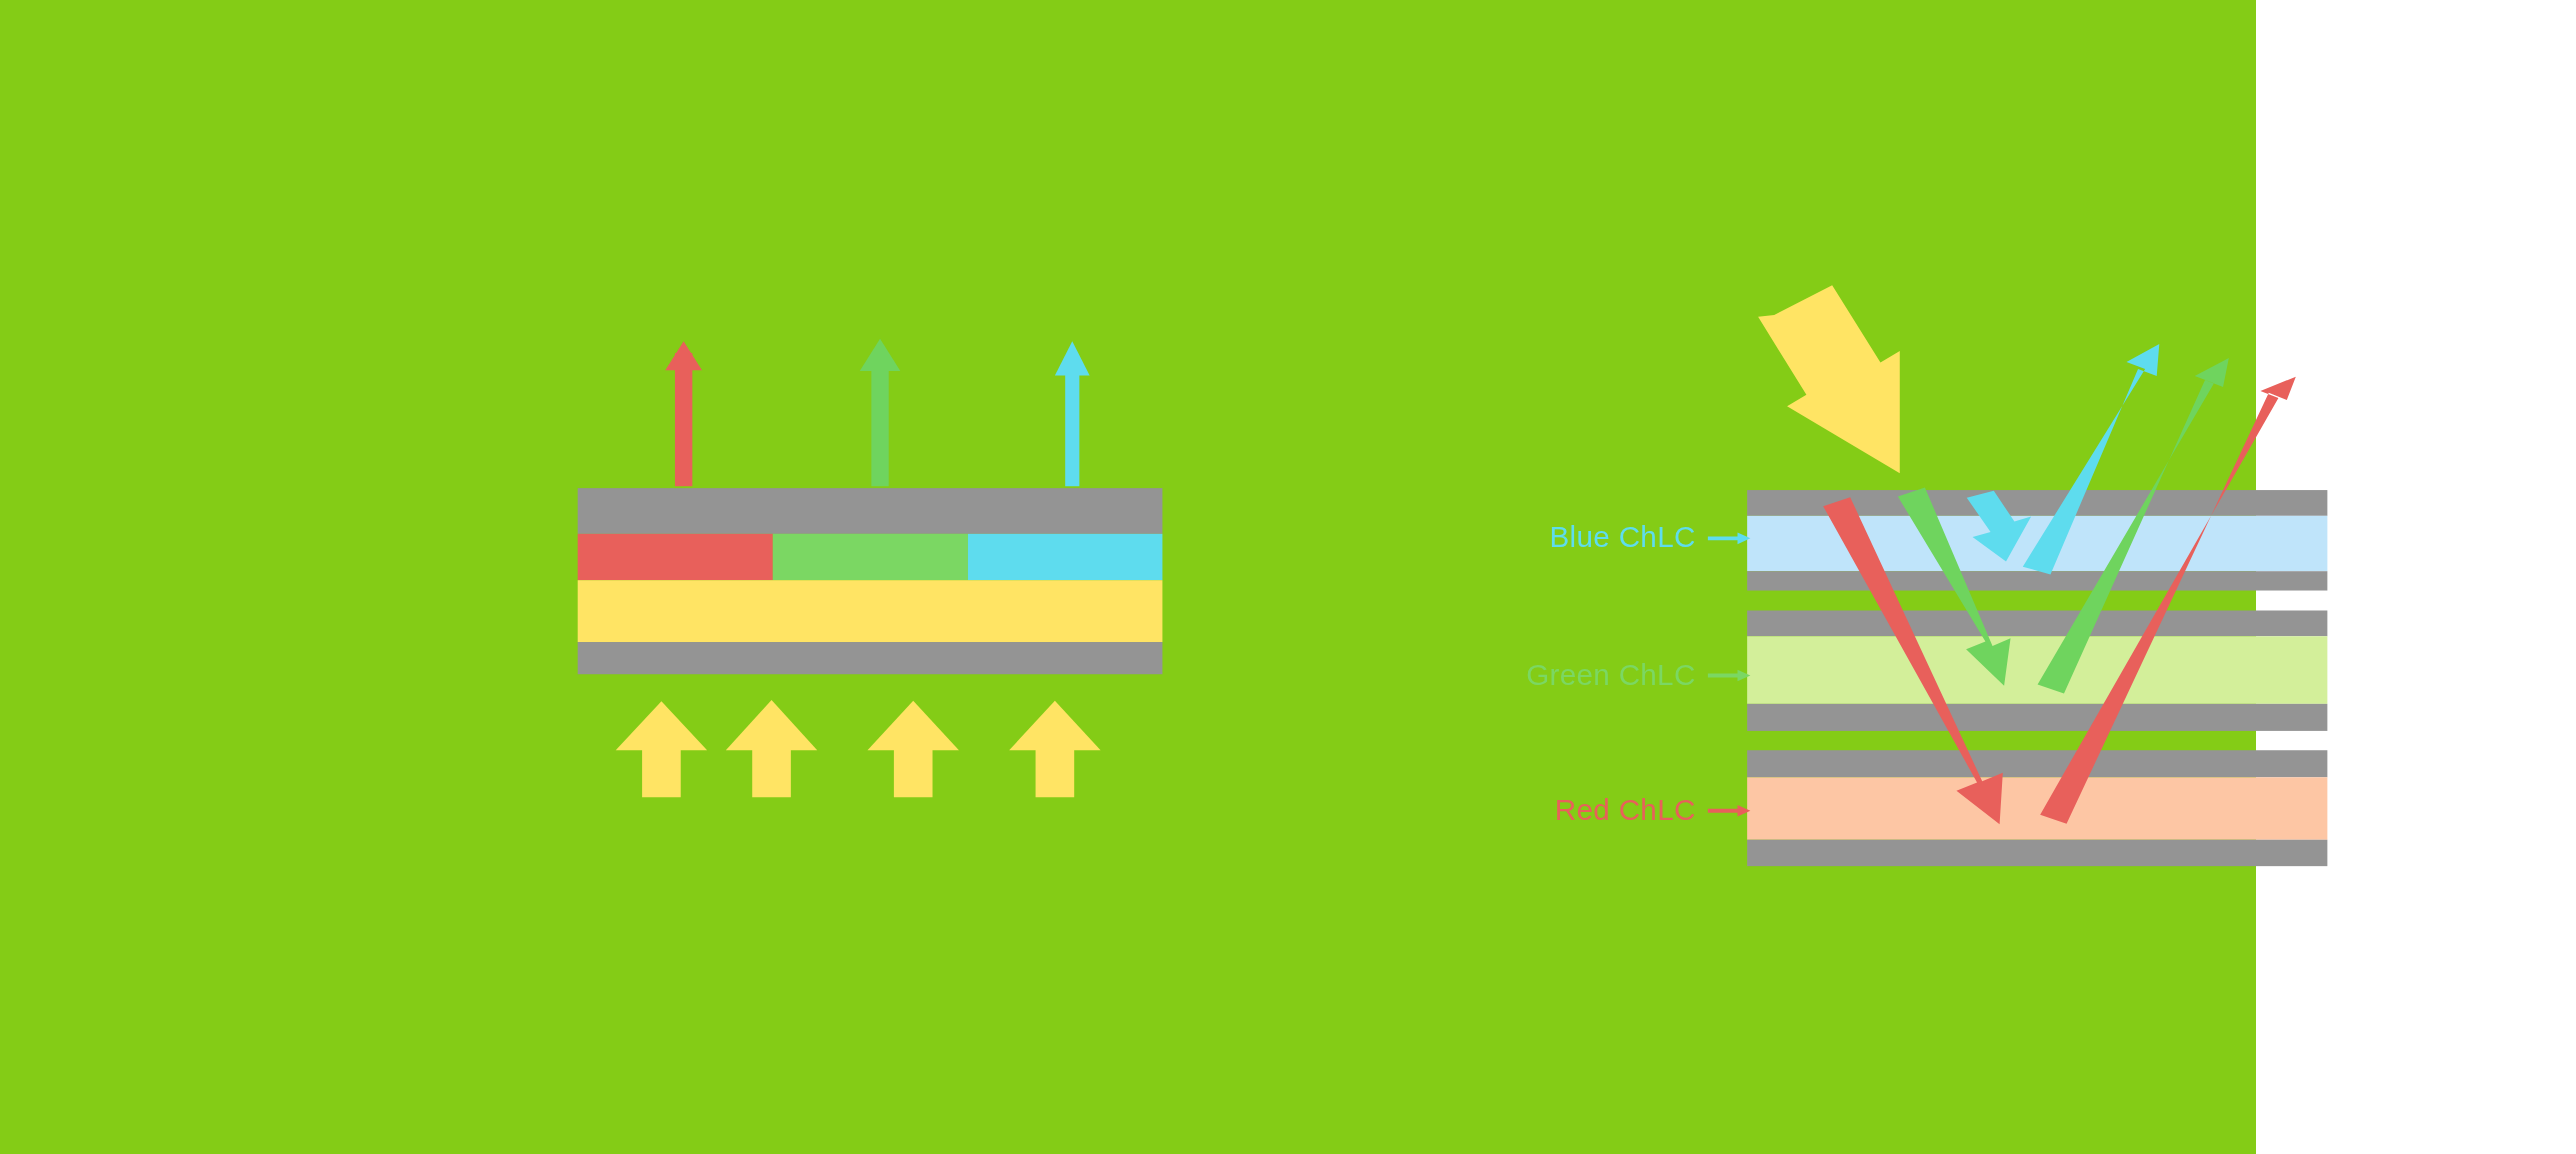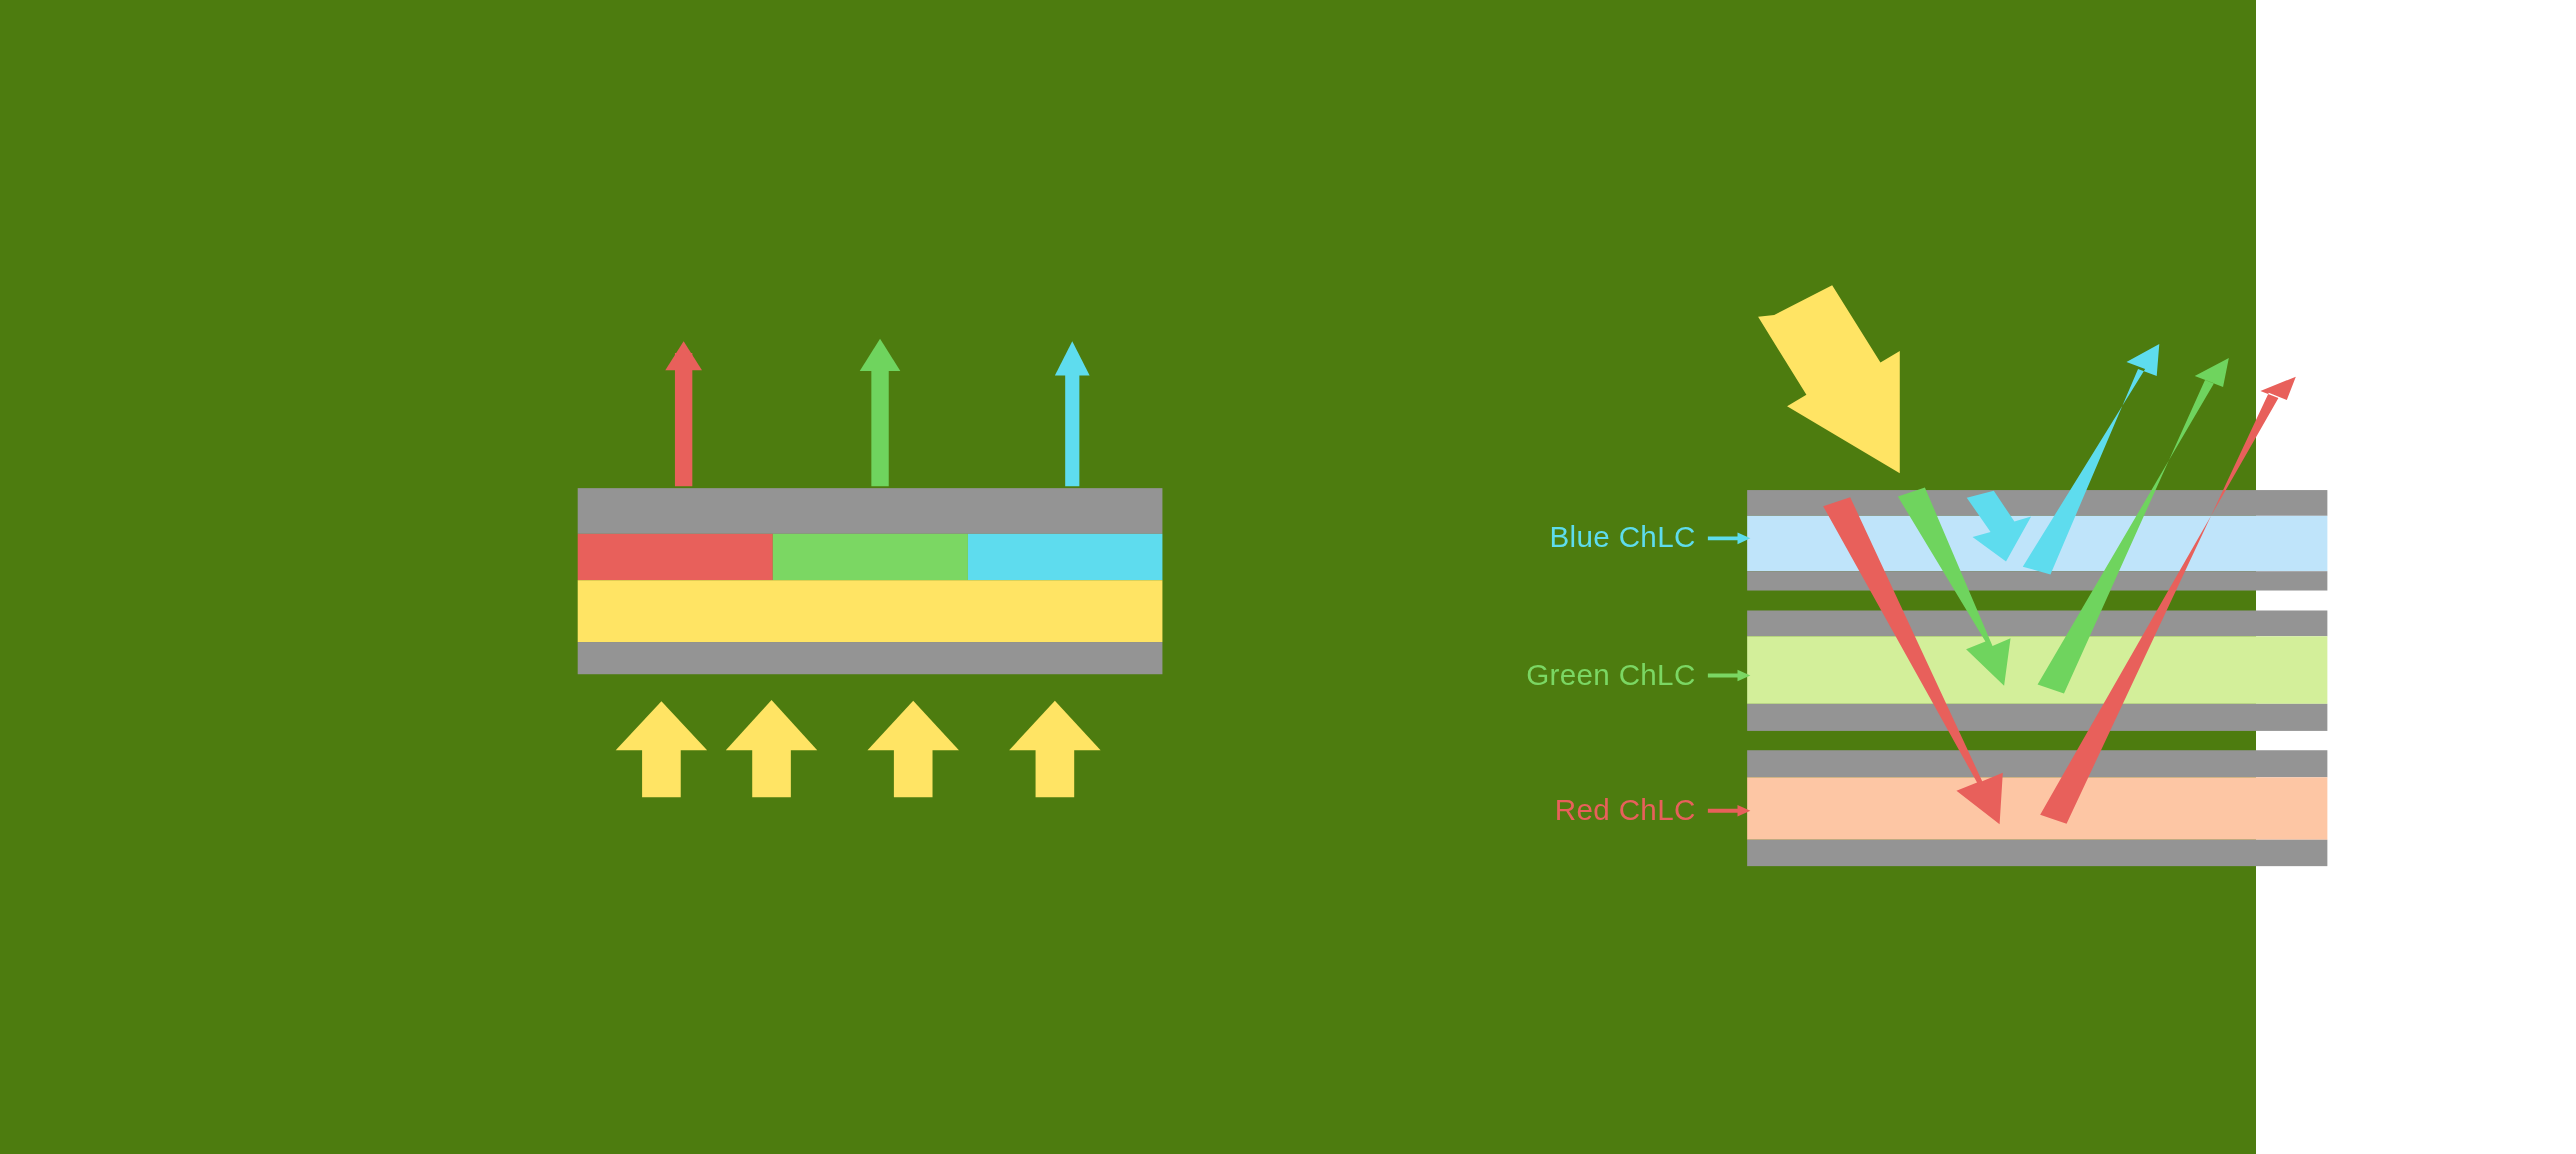--- a/index.html
+++ b/index.html
@@ -1,18 +1,18 @@
 <!DOCTYPE html>
 <html style="font-size:10.3px"><head>
 <meta charset="utf-8">
 <style>
   html,body{margin:0;padding:0;background:#ffffff;}
   body{width:2576px;height:1154px;overflow:hidden;
        font-family:"Liberation Sans",sans-serif;}
-  #stage{position:relative;width:2256px;height:1154px;background:#4d7c0f;}
+  #stage{position:relative;width:2256px;height:1154px;background:#84cc16;}
   #stage svg{position:absolute;left:0;top:0;}
   .lbl{font-family:"Liberation Sans",sans-serif;font-size:46px;font-weight:400;
        letter-spacing:.5px;}
 </style>
 </head>
 <body>
 
 <div id="stage">
 
   <svg width="2576" height="1154" viewBox="0 0 4000 1792">

